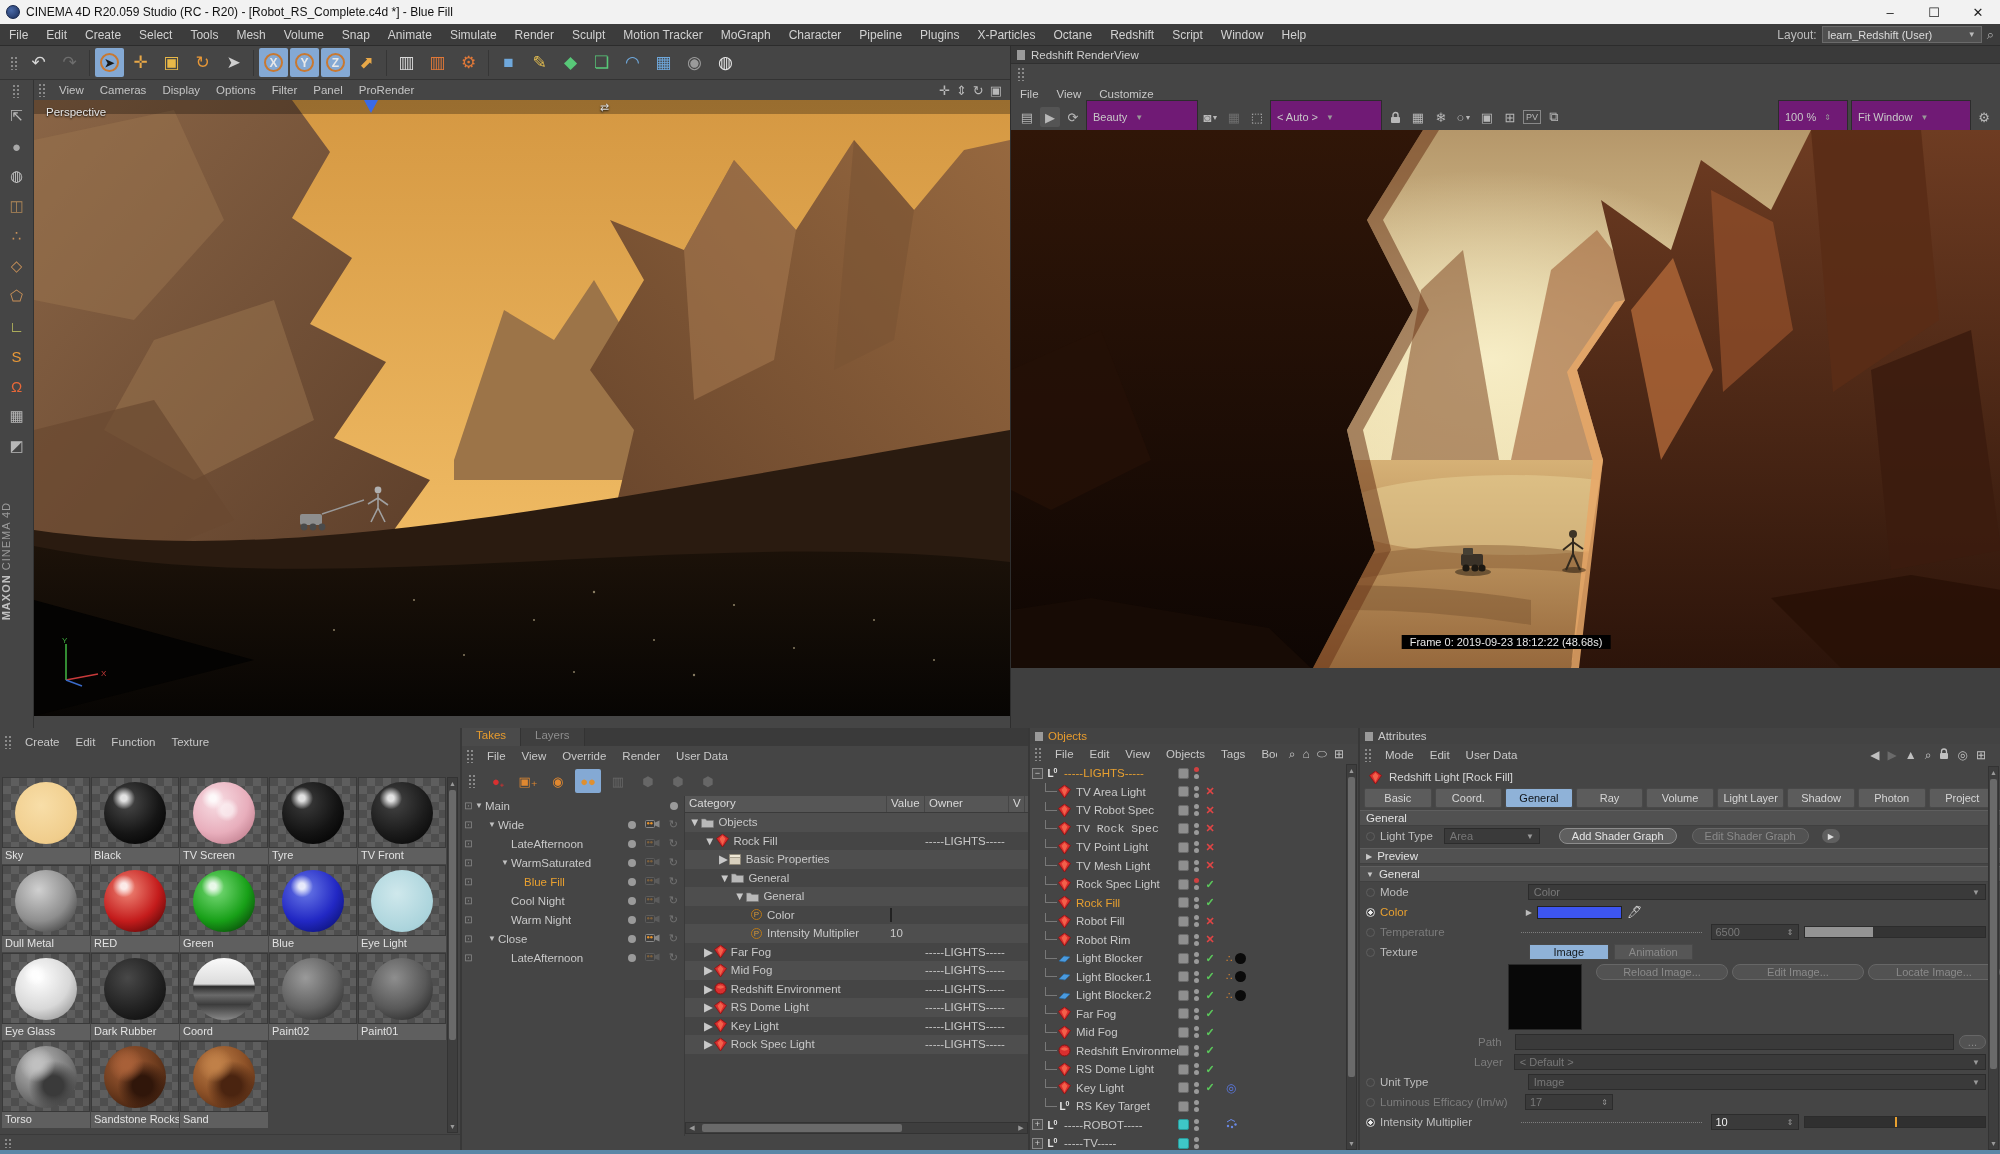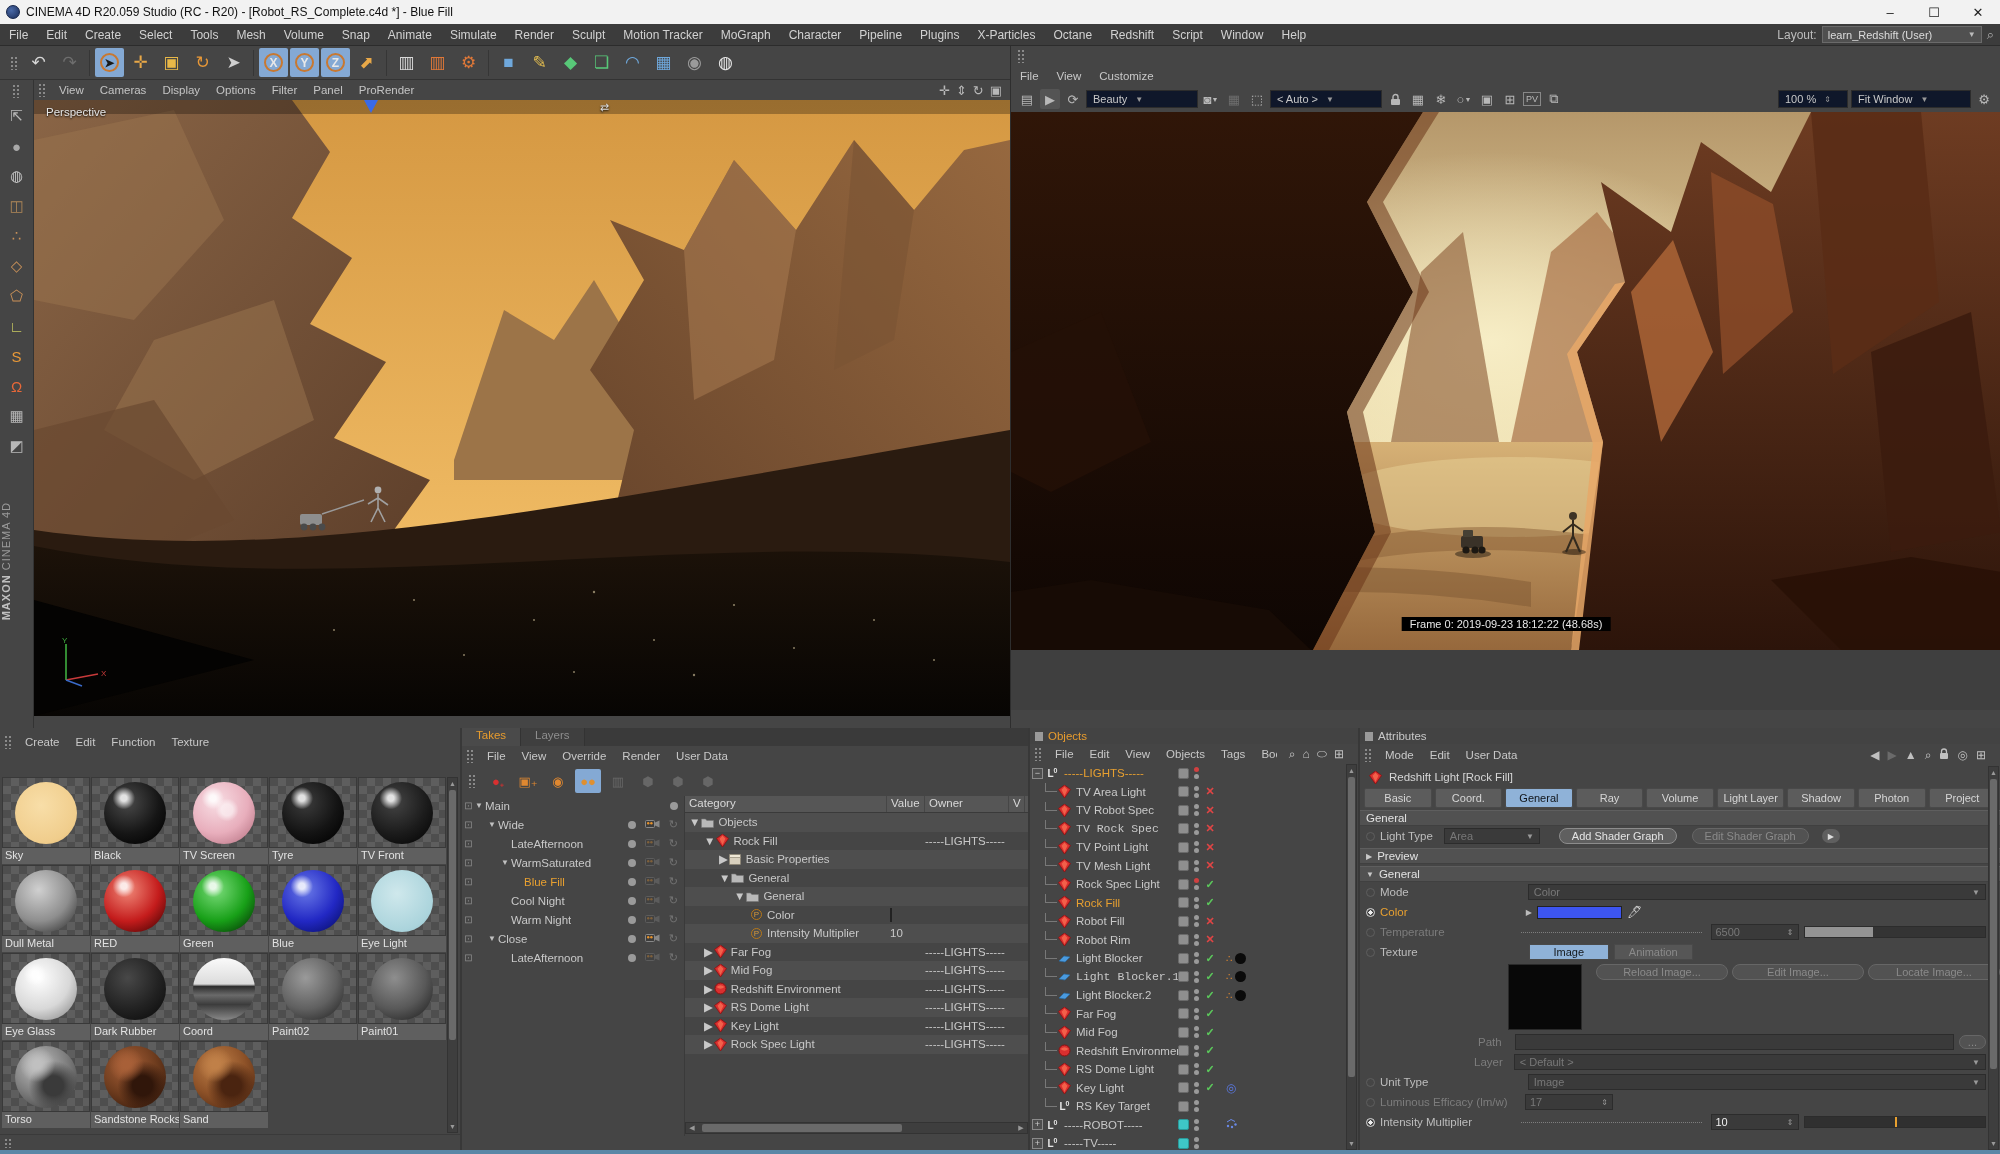--- a/index.html
+++ b/index.html
@@ -42,21 +42,21 @@
   
   .renderview{left:1010px;top:46px;width:990px;height:682px;background:#454545;border-left:1px solid #2e2e2e;}
   .rvtitle{height:18px;background:#3a3a3a;display:flex;align-items:center;padding-left:6px;gap:6px;color:#cfcfcf;font-size:11.5px;border-bottom:1px solid #303030;}
   .rvtitle .titlic{width:8px;height:10px;background:#9a9a9a;}
   .rvhandle{height:20px;display:flex;align-items:center;padding-left:6px;}
   .rvmenu{height:20px;display:flex;align-items:center;}
   .rvmenu .mi{padding:0 9px;color:#c8c8c8;font-size:11.5px;}
   .rvtools{height:26px;display:flex;align-items:center;padding:0 6px;gap:3px;}
   .rvico{min-width:20px;height:20px;display:flex;align-items:center;justify-content:center;color:#b8b8b8;font-size:13px;}
   .rvico.dim{color:#6e6e6e;}
-  .rvdd{height:18px;background:#0f172a;border:1px solid #2c2c2c;display:flex;align-items:center;padding:0 6px;color:#c8c8c8;font-size:11px;gap:8px;}
+  .rvdd{height:18px;background:#701a75;border:1px solid #2c2c2c;display:flex;align-items:center;padding:16px 6px;color:#c8c8c8;font-size:11px;gap:8px;}
   .rvdd .arr{font-size:8px;color:#999;}
   .rvspacer{flex:1;}
   .rvcanvas{position:relative;width:990px;height:598px;background:#3f3f3f;overflow:hidden;}
   .frameinfo{position:absolute;left:50%;top:505px;transform:translateX(-50%);background:#000;color:#e8e8e8;font-size:11px;padding:1px 8px;white-space:nowrap;}
   
   .ptitle{height:16px;display:flex;align-items:center;gap:5px;padding-left:5px;font-size:11.5px;color:#c8c8c8;background:#434343;}
   .ptitle .titlic{width:8px;height:9px;background:#9a9a9a;}
   .pmenu{height:20px;display:flex;align-items:center;font-size:11.5px;position:relative;}
   .pmenu .mi{padding:0 8px;}
   
@@ -415,20 +415,24 @@
         <path d="M14,44 L14,8" stroke="#3fae3f" stroke-width="1.6"></path>
         <path d="M14,44 L46,38" stroke="#c83a3a" stroke-width="1.6"></path>
         <path d="M14,44 L30,50" stroke="#3a6ac8" stroke-width="1.6"></path>
         <text x="10" y="7" fill="#3fae3f" font-size="8">Y</text>
         <text x="49" y="40" fill="#c83a3a" font-size="8">X</text>
       </svg>
     </div>
   </div>
 
   <div class="abs renderview">
+    <div class="rvtitle">
+      <span class="titlic"></span>
+      <span>Redshift RenderView</span>
+    </div>
     <div class="rvhandle">
         <span class="grip"></span>
       </div>
     <div class="rvmenu">
         <span id="rvmenu" style="display:flex;">
           <span class="mi">File</span>
           <span class="mi">View</span>
           <span class="mi">Customize</span>
         </span>
       </div>
@@ -1281,21 +1285,21 @@
           </span>
         </div>
         <div class="orow">
           <span style="width: 15px; flex: 0 0 auto;"></span>
           <span class="branch" style="border-left: 1px solid rgb(120, 120, 120); border-bottom: 1px solid rgb(120, 120, 120); height: 9px; margin-top: -8px;"></span>
           <span class="gemwrap">
             <svg width="13" height="13" viewBox="0 0 13 13">
               <path d="M1 9 L6 4 L12 5 L7 10 Z" fill="#4a9ade" stroke="#2a6aa0" stroke-width="0.7"></path>
             </svg>
           </span>
-          <span style="margin-left: 4px; font-family: Liberation Mono, monospace;">Light Blocker.1</span>
+          <span style="margin-left: 4px;">Light Blocker.1</span>
           <span class="ocol">
             <span class="obox"></span>
             <span class="vdots">
               <i style="background: rgb(154, 154, 154);"></i>
               <i style="background: rgb(154, 154, 154);"></i>
             </span>
             <span class="stc">✓</span>
           </span>
           <span class="otags">
             <span class="tagdots">∴</span>

